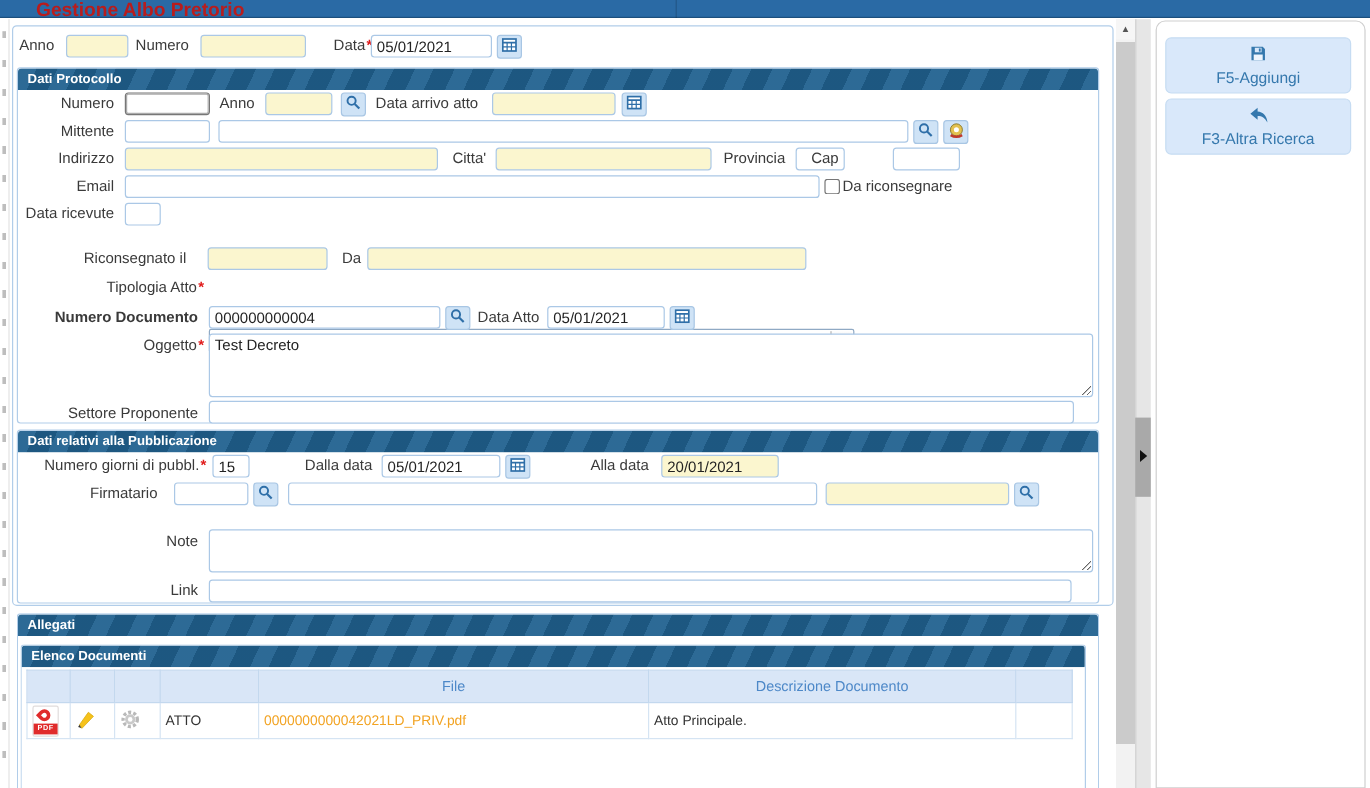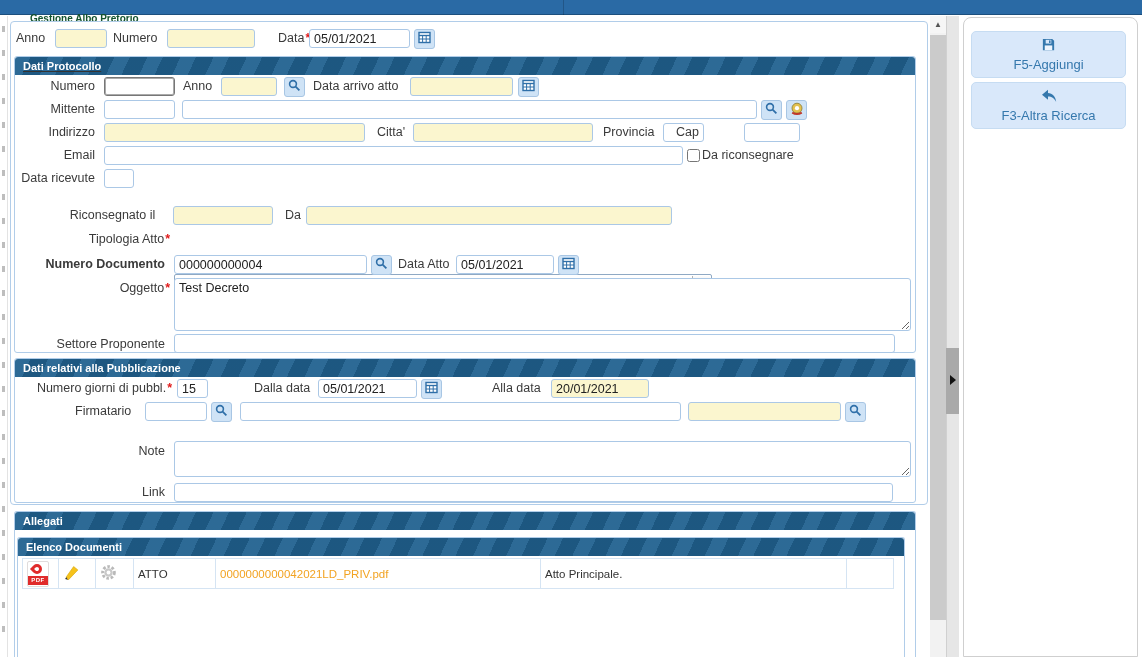--- a/index.html
+++ b/index.html
@@ -3,21 +3,21 @@
 <meta charset="utf-8">
 <style>
   html,body{margin:0;padding:0;}
   body{width:1142px;height:657px;position:relative;overflow:hidden;background:#ffffff;
        font-family:"Liberation Sans", sans-serif;color:#333;}
   .abs{position:absolute;box-sizing:border-box;}
 
   
   .topbar{left:0;top:0;width:1142px;height:15px;background:#2a6aa5;border-bottom:1px solid #1c4f7d;}
   .topbar-seam{left:563px;top:0;width:1px;height:15px;background:rgba(0,0,0,.18);}
-  .title-text{left:30px;top:11px;height:15px;line-height:15px;color:#14532d;font-size:10px;font-weight:600;}
+  .title-text{left:30px;top:1px;height:15px;line-height:15px;color:#b91c1c;font-size:16px;font-weight:600;}
 
   
   .page-edge{left:0;top:16px;width:8px;height:641px;background:#fff;
     border-right:1px solid #e3e3e3;}
   .page-edge .marks{position:absolute;left:2px;top:10px;width:3px;height:620px;
     background:repeating-linear-gradient(180deg, rgba(110,110,110,.45) 0 6px, transparent 6px 24px);}
 
   
   .panel{border:1px solid #b1cde9;border-radius:4px;background:#fff;}
   .sect-h{height:18px;line-height:18px;color:#fff;font-size:11px;font-weight:bold;
@@ -100,21 +100,21 @@
 <button class="abs ico-btn" style="left:414px;top:29px;">
     <span><svg width="13" height="13" viewBox="0 0 13 13">
         <rect x="1" y="1.5" width="11" height="10" fill="#fff" stroke="#2f6fa8" stroke-width="1.4"></rect>
         <line x1="1" y1="4.5" x2="12" y2="4.5" stroke="#2f6fa8" stroke-width="1.4"></line>
         <line x1="4.6" y1="4.5" x2="4.6" y2="11.5" stroke="#2f6fa8" stroke-width="1"></line>
         <line x1="8.2" y1="4.5" x2="8.2" y2="11.5" stroke="#2f6fa8" stroke-width="1"></line>
         <line x1="1" y1="8" x2="12" y2="8" stroke="#2f6fa8" stroke-width="1"></line>
       </svg></span>
   </button>
 
-<div class="abs panel" style="left:14px;top:56px;width:902px;height:297px;border-radius:3px;text-decoration:underline;">
+<div class="abs panel" style="left:14px;top:56px;width:902px;height:297px;border-radius:3px;">
   <div class="sect-h">Dati Protocollo</div>
 </div>
 
 <div class="abs lbl r" style="left:45px;top:77px;width:50px;">Numero</div>
 <input class="abs inp focused" style="left: 104px; top: 77px; width: 71px;" value="">
 <div class="abs lbl" style="left:183px;top:77px;">Anno</div>
 <input class="abs inp yellow" style="left: 221px; top: 77px; width: 56px;" value="">
 <button class="abs ico-btn" style="left:284px;top:77px;">
     <span><svg width="13" height="13" viewBox="0 0 13 13">
         <circle cx="5" cy="5" r="3.4" fill="none" stroke="#2f6fa8" stroke-width="1.6"></circle>
@@ -258,20 +258,29 @@
   <colgroup>
       <col style="width:36px">
       <col style="width:37px">
       <col style="width:38px">
       <col style="width:82px">
       <col style="width:325px">
       <col style="width:306px">
       <col style="width:47px">
     </colgroup>
   <tbody>
+      <tr>
+    <th></th>
+    <th></th>
+    <th></th>
+    <th></th>
+    <th>File</th>
+    <th>Descrizione Documento</th>
+    <th></th>
+  </tr>
   <tr>
     <td>
       <div class="pdf-ico">
             <div class="swirl"></div>
             <div class="bar">PDF</div>
           </div>
     </td>
     <td>
       <span style="cursor:pointer;"><svg width="17" height="17" viewBox="0 0 16 16">
               <polygon points="2,14 5,15 3.2,12" fill="#333"></polygon>

